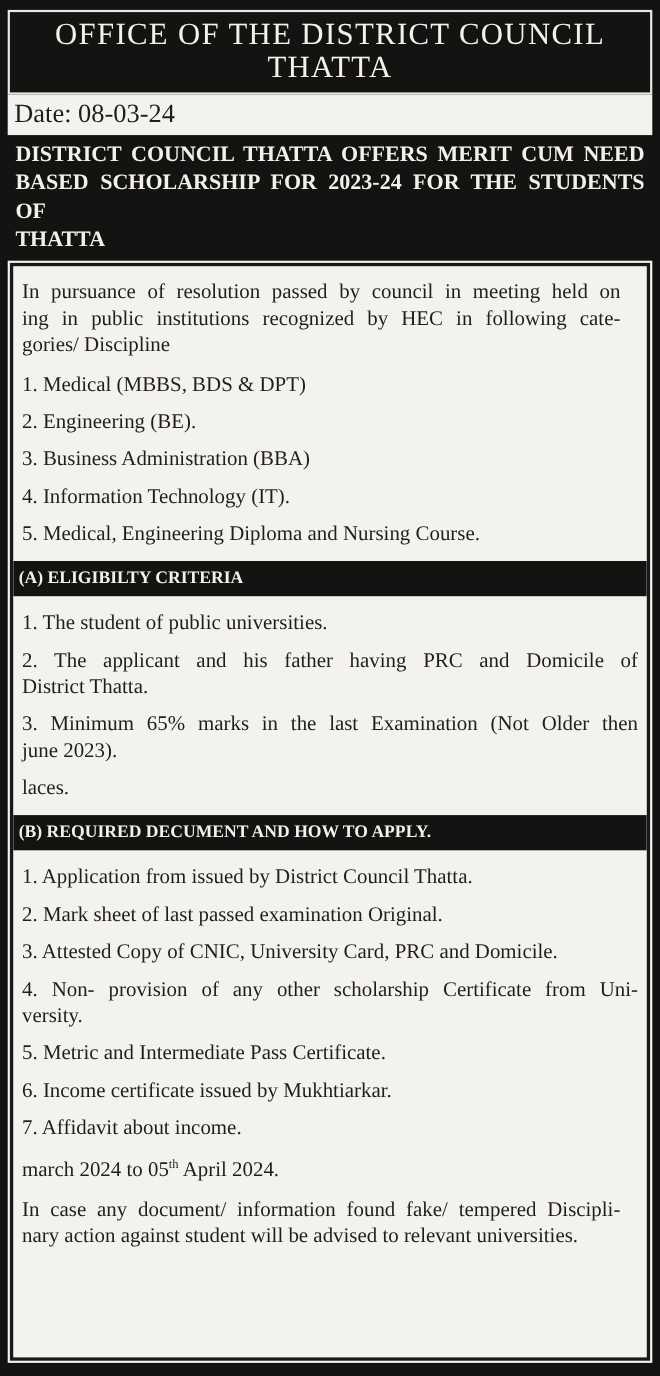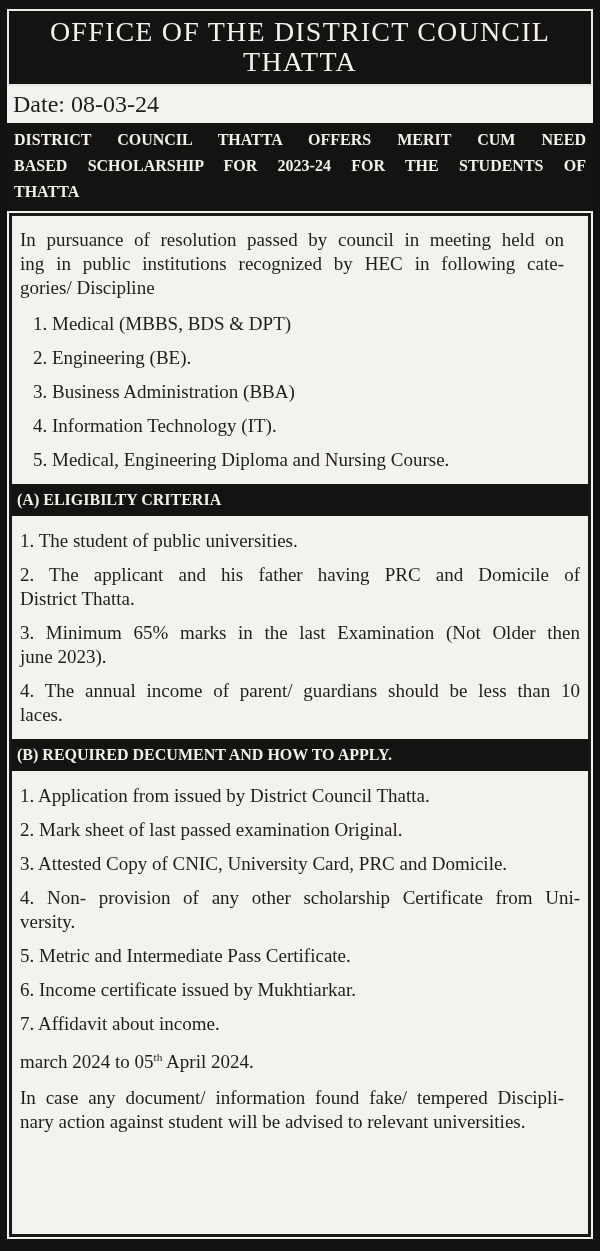--- a/index.html
+++ b/index.html
@@ -35,21 +35,21 @@
     color:var(--ink);
     display:flex;justify-content:space-between;align-items:center;
     font-size:24px;line-height:28px;
     padding:4px 6px 5px 6px;
     flex:0 0 auto;
   }
   
   .headline-band{
     background:var(--bar);
     color:var(--bar_text);
-    font-size:16px;font-weight:700;
+    font-size:20px;font-weight:700;
     line-height:26px;
     padding:4px 7px 6px 7px;
     flex:0 0 auto;
   }
   
   .paper{
     flex:1 1 auto;
     background:var(--paper);
     padding:2px;
     min-height:0;
@@ -61,21 +61,21 @@
     color:var(--ink);
     display:flex;flex-direction:column;
     padding:8px 8px 4px 8px;
     font-size:19px;line-height:24px;
     overflow:hidden;
   }
   .line{display:block;}
   .jl{text-align:justify;text-align-last:justify;}
   sup{font-size:0.6em;vertical-align:super;line-height:0;}
   .para{margin:4px 16px 12px 0;}
-  .cat-item{margin:0 0 10px 13px;}
+  .cat-item{margin:0 0 10px 0;}
   .item{margin:0 0 10px 0;}
   .section-bar{
     background:var(--bar);
     color:var(--bar_text);
     font-size:16px;font-weight:700;
     line-height:25px;
     padding:3px 6px 4px 5px;
     margin:2px -8px 13px -8px;
   }
 </style>
@@ -131,21 +131,20 @@
           </div>
           <div class="item">
             <div class="line jl">2. The applicant and his father having PRC and Domicile of</div>
             <div class="line">District Thatta.</div>
           </div>
           <div class="item">
             <div class="line jl">3. Minimum 65% marks in the last Examination (Not Older then</div>
             <div class="line">june 2023).</div>
           </div>
           <div class="item">
-            <div class="line jl">4. The annual income of parent/ guardians should be less than 10</div>
             <div class="line">laces.</div>
           </div>
         </div>
 
       <div class="section-bar">(B) REQUIRED DECUMENT AND HOW TO APPLY.</div>
 
       <div id="section-b-items">
           <div class="item">
             <div class="line">1. Application from issued by District Council Thatta.</div>
           </div>

